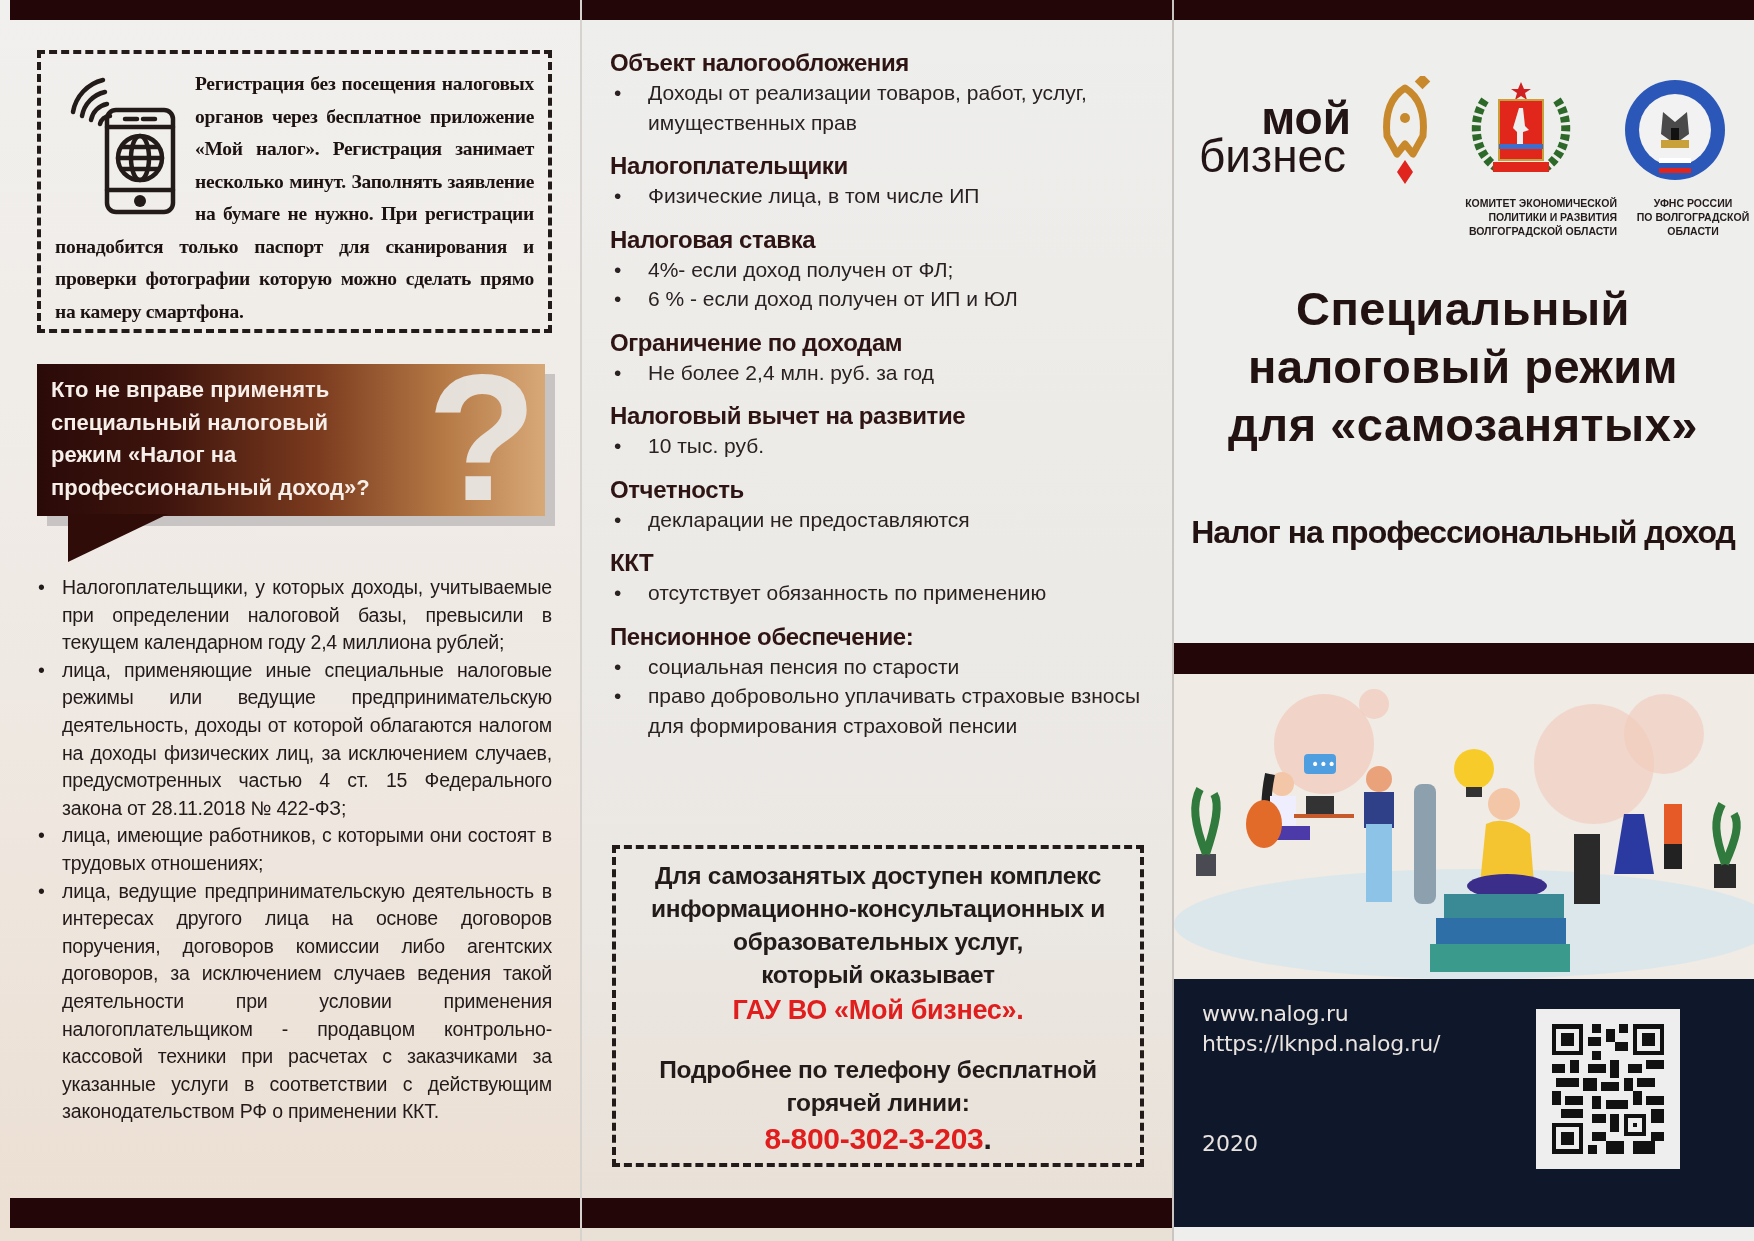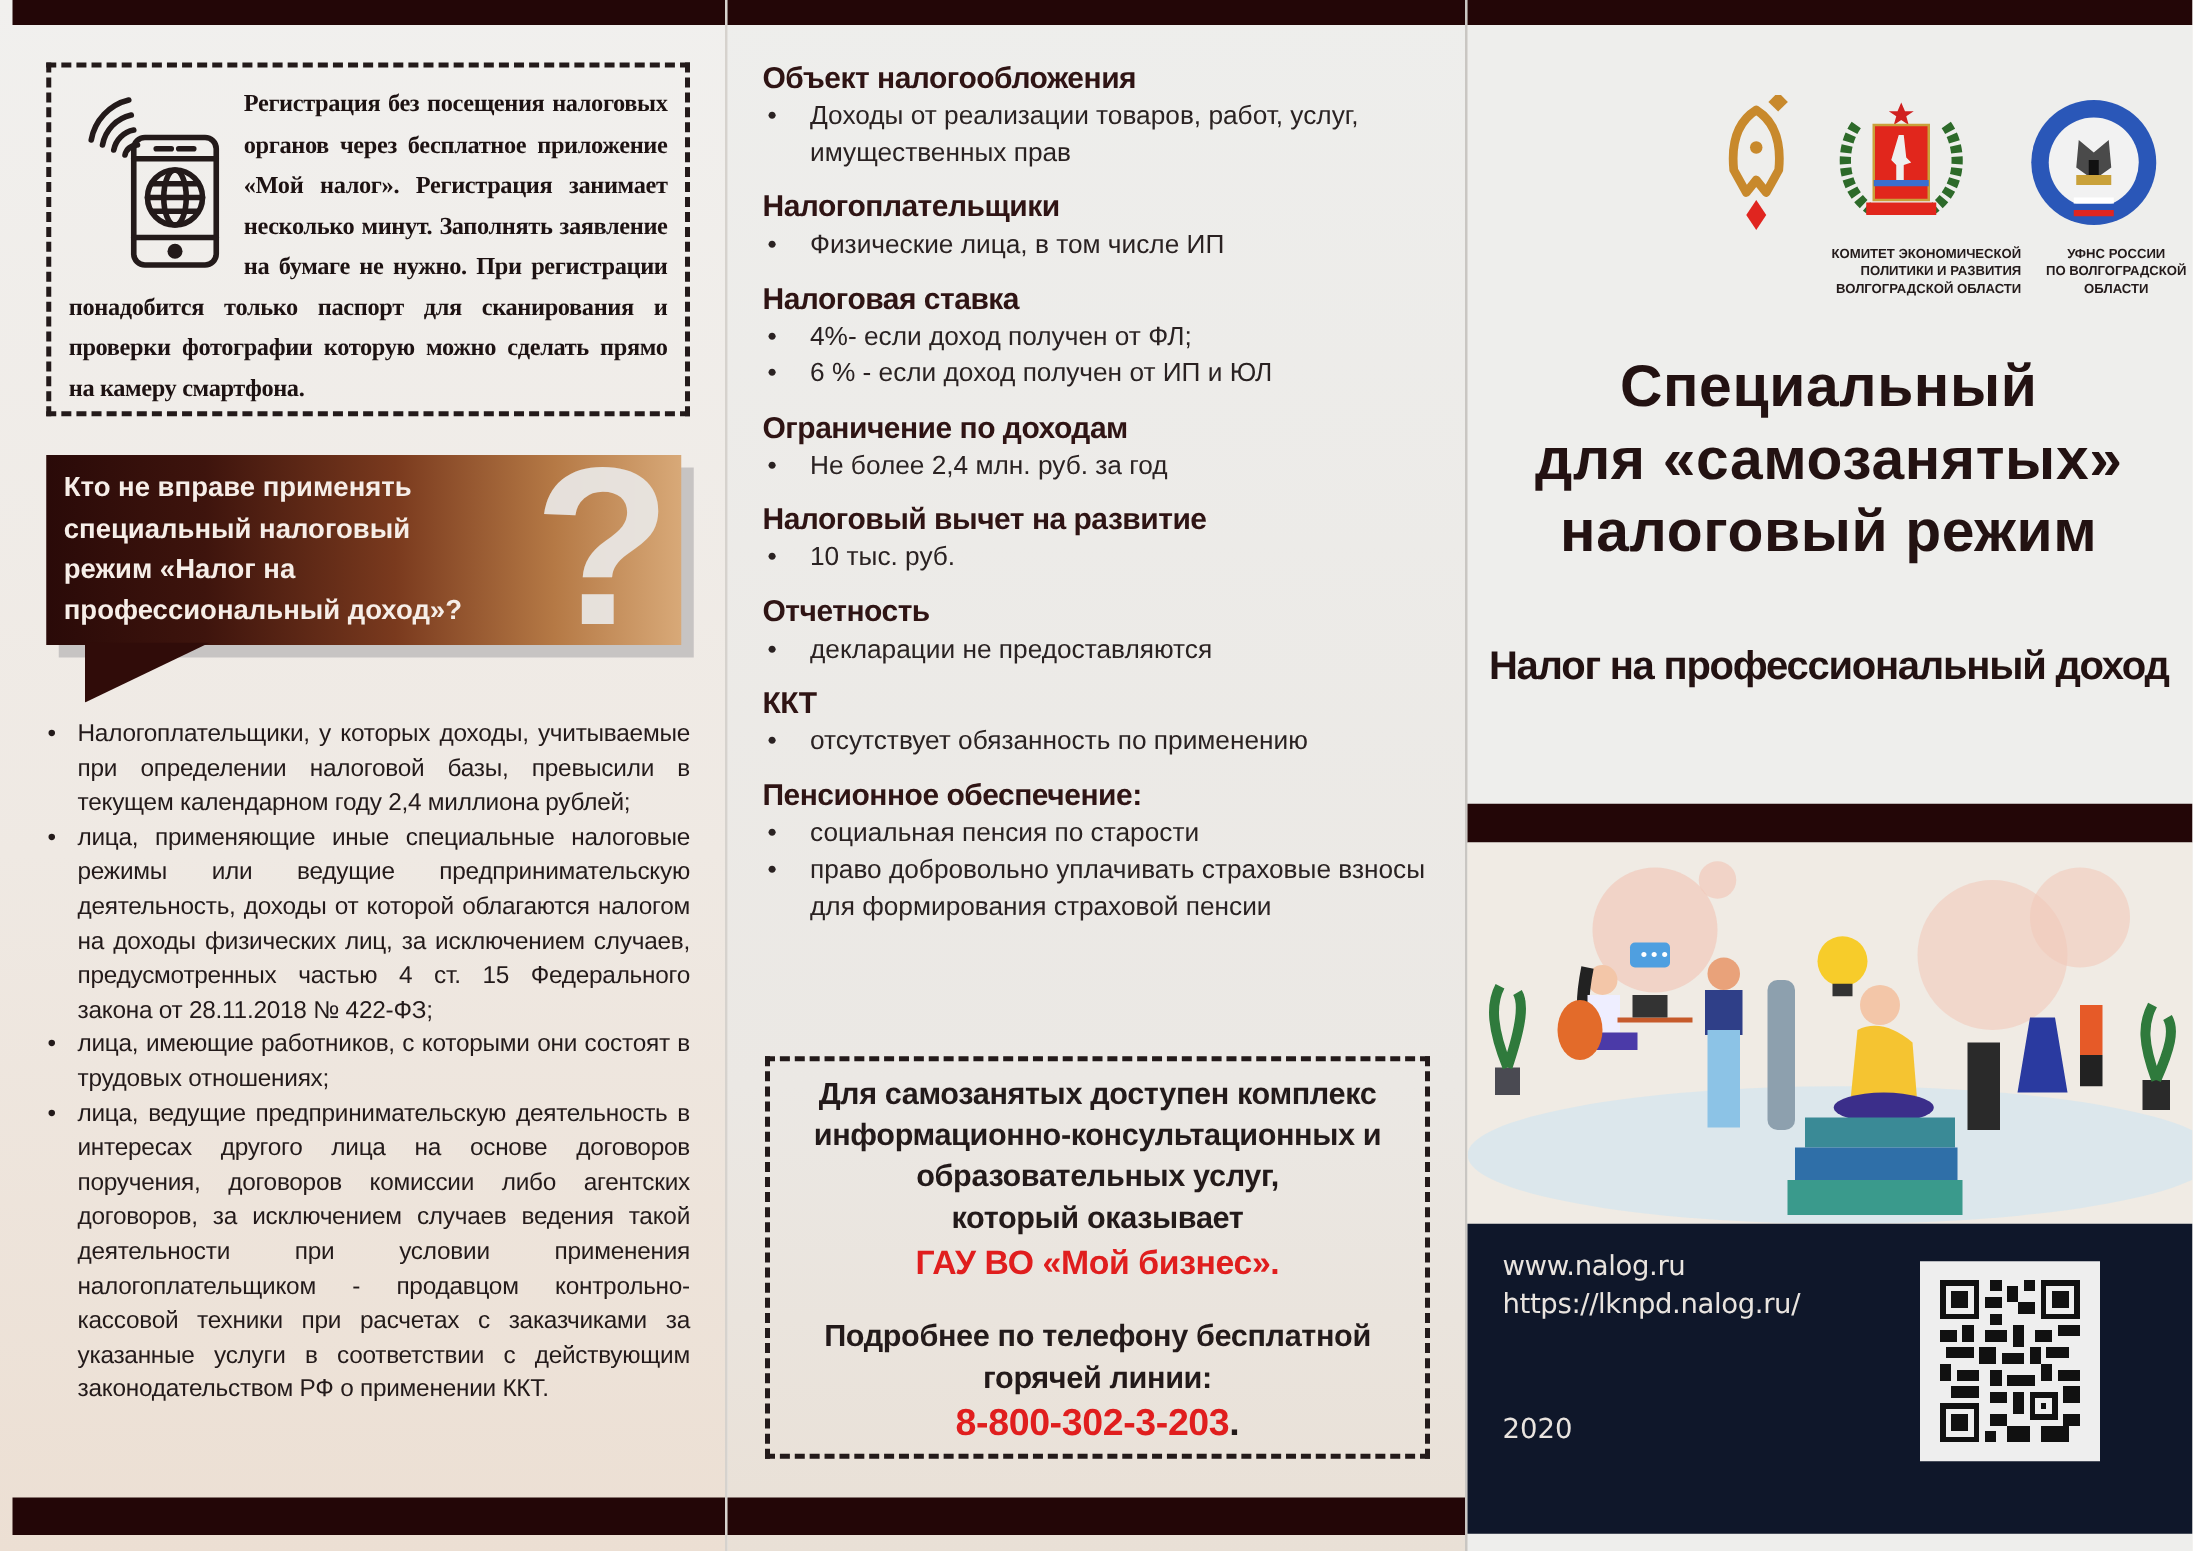--- a/index.html
+++ b/index.html
@@ -184,20 +184,24 @@
 
 <div class="dashed-box info-box">
   <p>Для самозанятых доступен комплекс информационно-консультационных и образовательных услуг,</p>
   <p>который оказывает</p>
   <p class="red">ГАУ ВО «Мой бизнес».</p>
   <p class="gap">Подробнее по телефону бесплатной горячей линии:</p>
   <p class="phone"><span>8-800-302-3-203</span><span class="black-dot">.</span></p>
 </div>
 
 <div class="logos">
+  <div class="moi-biznes">
+    <span class="w1">мой</span>
+    <span class="w2">бизнес</span>
+  </div>
   <svg class="rocket" viewBox="0 0 56 110">
     <path d="M28 12 C44 22 48 40 46 60 L36 78 L28 68 L20 78 L10 60 C8 40 12 22 28 12 Z" fill="none" stroke="#c8892c" stroke-width="7" stroke-linejoin="round"></path>
     <circle cx="28" cy="42" r="5" fill="#c8892c"></circle>
     <rect x="40" y="0" width="11" height="11" fill="#c8892c" transform="rotate(45 45.5 5.5)"></rect>
     <polygon points="28,84 36,96 28,108 20,96" fill="#e0251f"></polygon>
   </svg>
   <svg class="emblem" viewBox="0 0 108 100">
     <path d="M18 20 C4 40 6 72 30 88" fill="none" stroke="#2d6a2a" stroke-width="9" stroke-dasharray="6 3"></path>
     <path d="M90 20 C104 40 102 72 78 88" fill="none" stroke="#2d6a2a" stroke-width="9" stroke-dasharray="6 3"></path>
     <polygon points="54,2 57,9 64,9 58,13 60,20 54,16 48,20 50,13 44,9 51,9" fill="#d02020"></polygon>
@@ -223,22 +227,22 @@
   </svg>
   <div class="fns-caption">
     <div>УФНС РОССИИ</div>
     <div>ПО ВОЛГОГРАДСКОЙ</div>
     <div>ОБЛАСТИ</div>
   </div>
 </div>
 
 <div class="main-title">
   <div>Специальный</div>
+  <div>налоговый режим</div>
   <div>для «самозанятых»</div>
-  <div>налоговый режим</div>
 </div>
 <div class="sub-title">Налог на профессиональный доход</div>
 
 <div class="right-band"></div>
 
 <div class="illustration">
   <svg width="580" height="305" viewBox="0 0 580 305">
     <ellipse cx="300" cy="250" rx="300" ry="55" fill="#d7e6ee" opacity="0.8"></ellipse>
     <circle cx="150" cy="70" r="50" fill="#f1c9bb" opacity="0.7"></circle>
     <circle cx="200" cy="30" r="15" fill="#f1c9bb" opacity="0.7"></circle>

